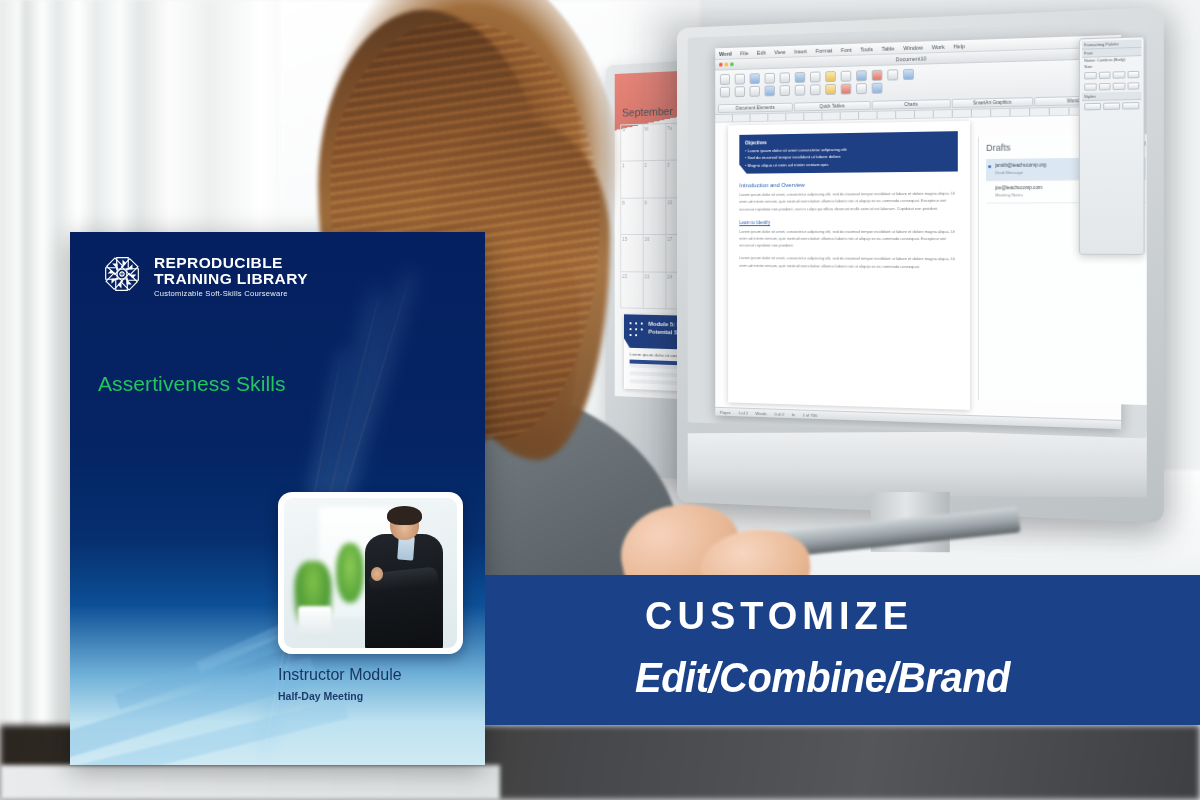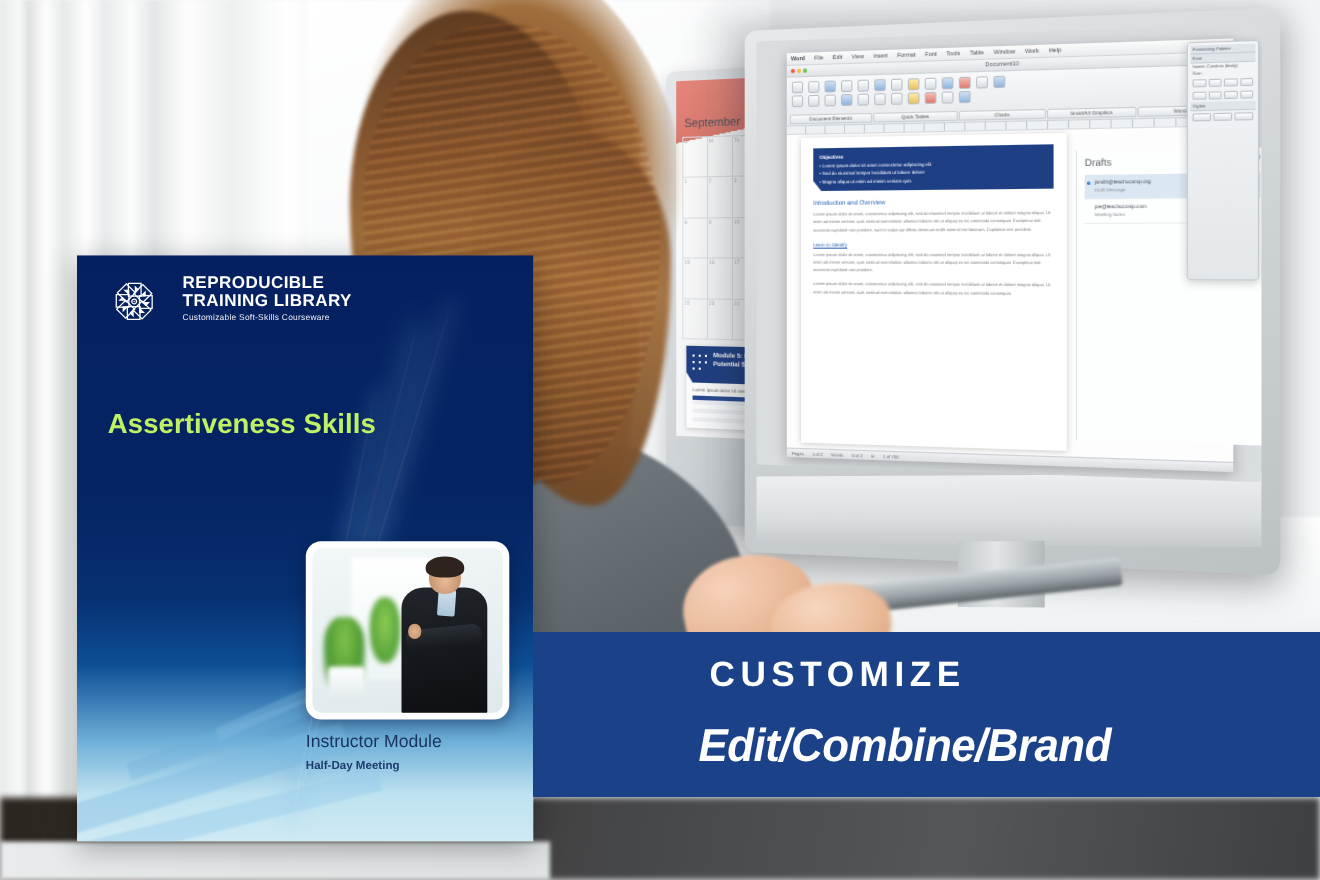--- a/index.html
+++ b/index.html
@@ -246,27 +246,27 @@
   .rb1 { left: -30px; bottom: 42px; width: 280px; height: 26px;
     transform: rotate(-17deg); background: rgba(120,185,225,.38); }
   .rb2 { left: -20px; bottom: 10px; width: 300px; height: 20px;
     transform: rotate(-14deg); background: rgba(150,205,235,.45); }
   .rb3 { left: 40px; bottom: 96px; width: 240px; height: 16px;
     transform: rotate(-20deg); background: rgba(110,175,220,.34); }
   .rb4 { left: 120px; bottom: 130px; width: 190px; height: 12px;
     transform: rotate(-24deg); background: rgba(140,195,230,.30); }
 
   .logo-row { position: absolute; left: 28px; top: 18px; display: flex;
-    align-items: flex-start; gap: 20px; }
+    align-items: flex-end; gap: 8px; }
   .logo-mark { width: 48px; height: 48px; flex: none; }
   .logo-txt { color: #fff; line-height: 1.06; }
   .logo-txt .l1, .logo-txt .l2 { font-size: 15.5px; font-weight: bold; letter-spacing: .4px; }
   .logo-txt .l3 { font-size: 7.6px; letter-spacing: .25px; margin-top: 2.5px; opacity: .93; }
-  .card-title { position: absolute; left: 28px; top: 140px; color: #bef264;
-    font-size: 25px; font-weight: bold; letter-spacing: .1px; }
+  .card-title { position: absolute; left: 28px; top: 140px; color: #22c55e;
+    font-size: 21px; font-weight: normal; letter-spacing: .1px; }
 
   .photo { position: absolute; left: 208px; top: 260px; width: 185px; height: 162px;
     background: #fff; border-radius: 14px; padding: 6px;
     box-shadow: 0 4px 14px rgba(0,10,40,.38); }
   .photo-in { position: relative; width: 100%; height: 100%; border-radius: 9px;
     overflow: hidden; background: linear-gradient(170deg,#f3f7f8 0%,#e7eff1 55%,#dfe9ec 100%); }
   .ph-win { position: absolute; left: 20%; top: 6%; width: 44%; height: 74%;
     background: linear-gradient(180deg,#ffffff,#eef5f6); filter: blur(2.5px); }
   .ph-plantA { position: absolute; left: 6%; top: 42%; width: 22%; height: 46%;
     background: radial-gradient(ellipse at 50% 30%, #7fc24a 0%, #4e9a35 60%, rgba(60,130,45,0) 100%);
@@ -295,21 +295,21 @@
 
   .guide-title { position: absolute; left: 208px; top: 434px; color: #18335f;
     font-size: 16px; }
   .guide-sub { position: absolute; left: 208px; top: 458px; color: #1d3c6e;
     font-size: 10.5px; font-weight: bold; }
 
   
   .banner { position: absolute; left: 485px; top: 575px; width: 715px; height: 150px;
     background: #1b4289; }
   .banner-1 { position: absolute; left: 160px; top: 22px; color: #fff;
-    font-size: 32px; font-weight: bold; letter-spacing: 5px; line-height: 1; }
+    font-size: 38px; font-weight: bold; letter-spacing: 5px; line-height: 1; }
   .banner-2 { position: absolute; left: 150px; top: 82px; color: #fff;
     font-size: 42px; font-weight: bold; font-style: italic; letter-spacing: -.5px;
     line-height: 1; transform: scaleX(.95); transform-origin: left center; }
 
   .bottom-dark { position: absolute; left: 0; top: 725px; width: 1200px; height: 75px;
     background: linear-gradient(100deg,#2b2520 0%,#3a342c 22%,#46474a 48%,#55565a 72%,#3e3f42 100%);
     filter: blur(3px); }
   .bottom-dark-left { position: absolute; left: 0; top: 765px; width: 500px; height: 35px;
     background: linear-gradient(90deg,#e9ebec,#dfe3e4); filter: blur(2px); }
 </style>

